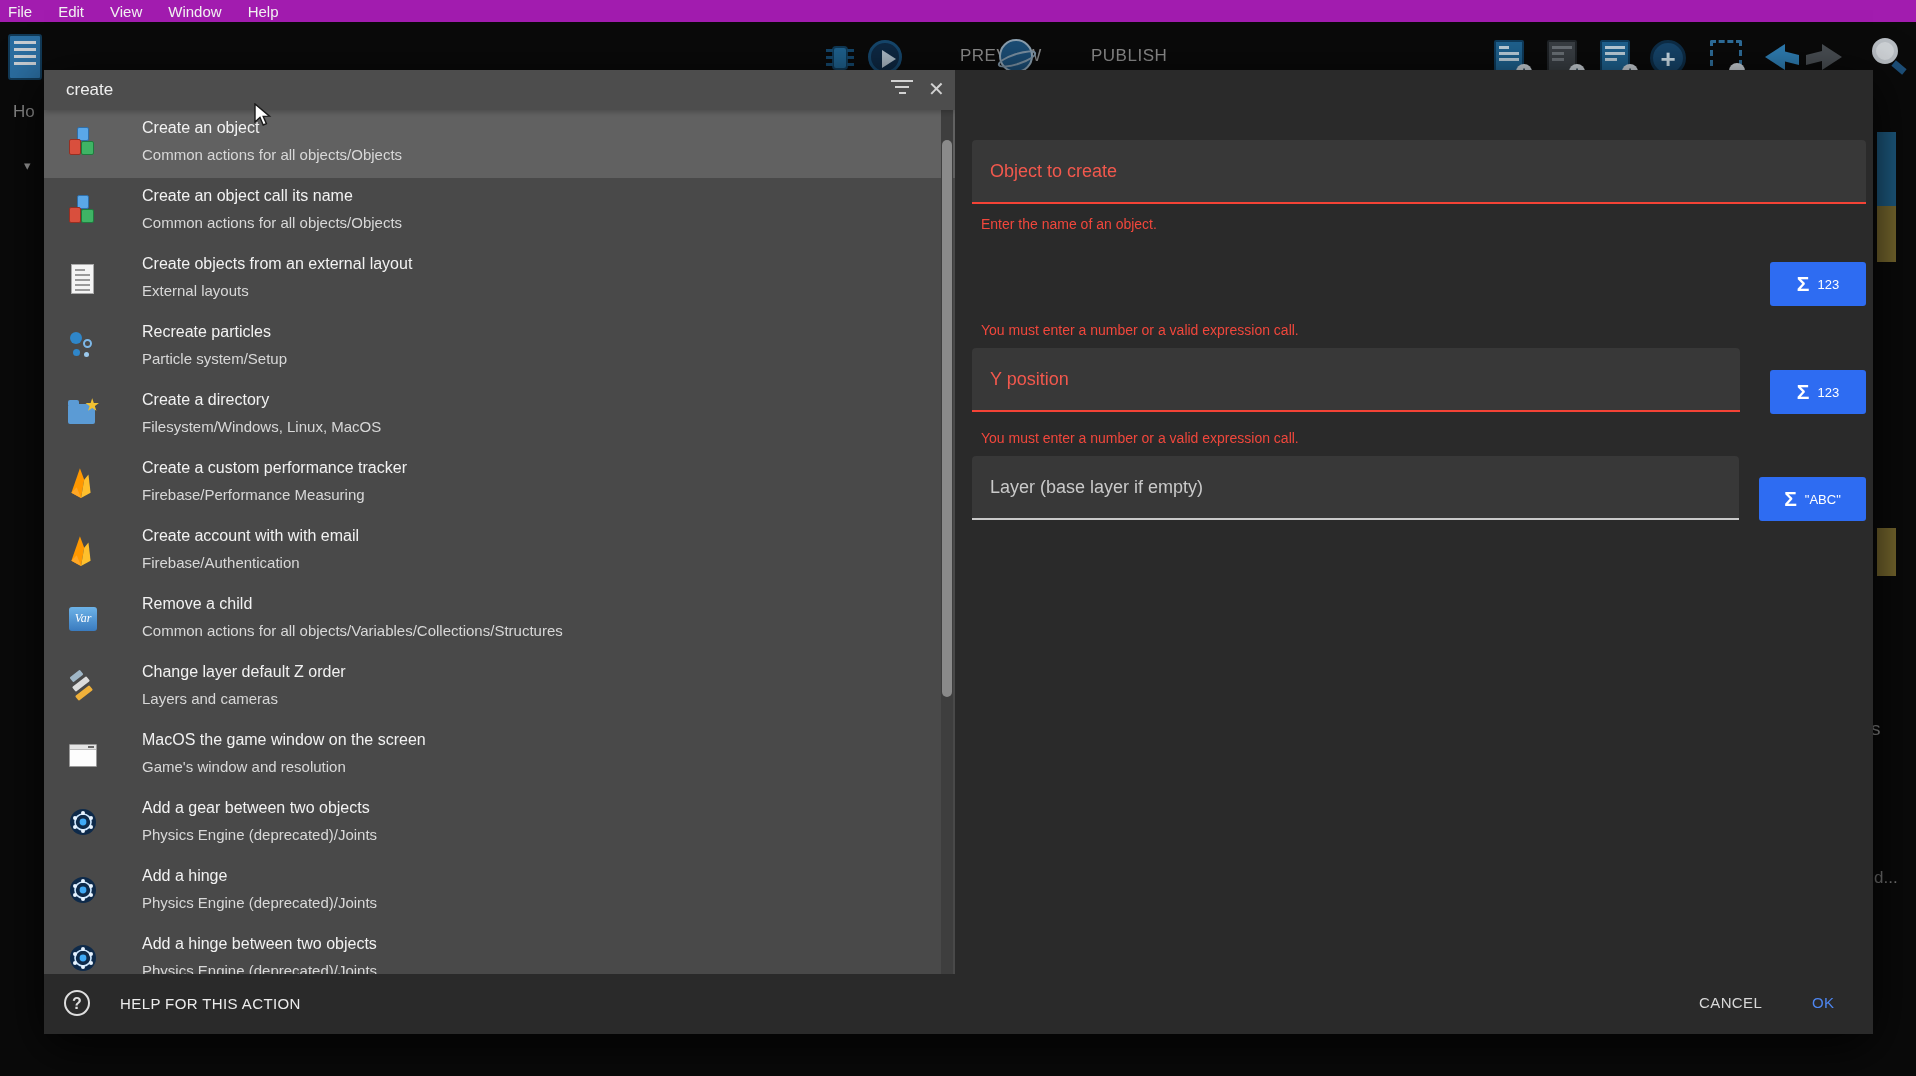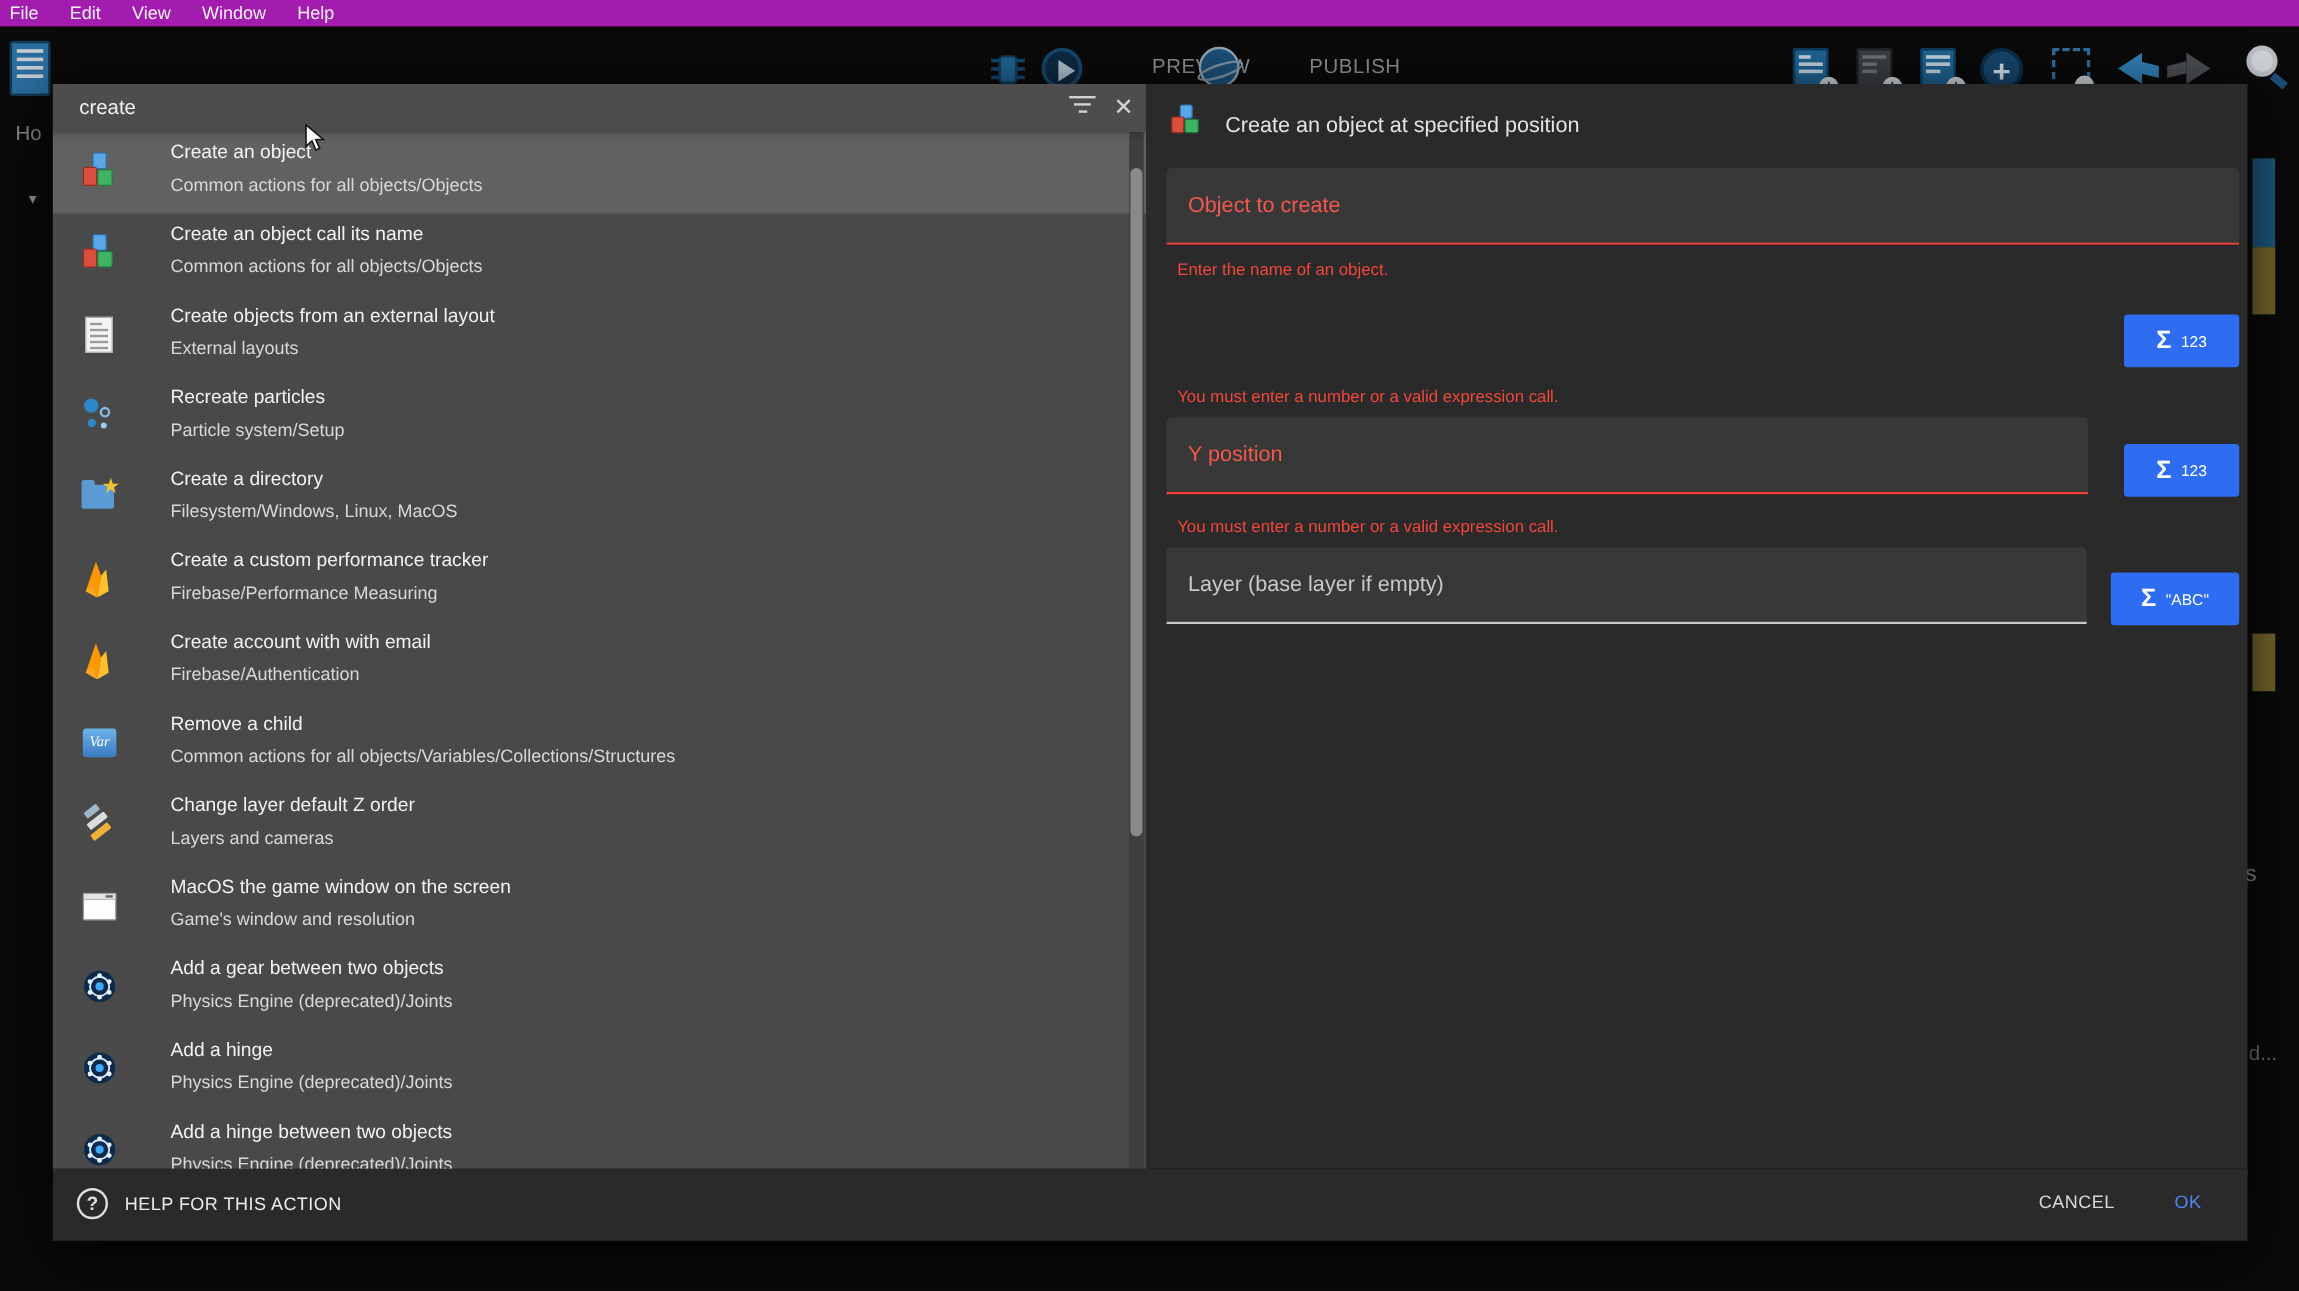--- a/index.html
+++ b/index.html
@@ -83,21 +83,21 @@
   .gray-ph{color:#c9c9c9;}
   .helper{position:absolute;color:#f1473c;font-size:14px;}
   .expr-btn{position:absolute;background:#2e6cf2;border-radius:3px;display:flex;align-items:center;justify-content:center;cursor:pointer;color:#fff;}
   .expr-btn .sg{font-size:21px;font-weight:bold;margin-right:8px;}
   .expr-btn .lb{font-size:13px;}
 
   
   .footer{position:absolute;left:0;top:904px;width:100%;height:60px;background:#2a2a2a;}
   .help-link{position:absolute;left:20px;top:16px;display:flex;align-items:center;cursor:pointer;}
   .q-ic{width:26px;height:26px;border:2px solid #dedede;border-radius:50%;color:#dedede;font-size:16px;font-weight:bold;text-align:center;line-height:24px;}
-  .help-lb{color:#ececec;font-size:15px;letter-spacing:.4px;margin-left:14px;}
+  .help-lb{color:#ececec;font-size:15px;letter-spacing:.4px;margin-left:30px;}
   .btn{position:absolute;top:20px;font-size:15px;letter-spacing:.4px;cursor:pointer;}
   .cancel{left:1655px;color:#d8d8d8;}
   .ok{left:1768px;color:#4e86f0;}
 
   .cursor{position:absolute;z-index:9;}
 </style>
 </head>
 <body>
 
 <div class="screen">
@@ -362,28 +362,20 @@
         </div>
 
       </div>
 
       <div class="sb-track">
           <div class="sb-thumb"></div>
         </div>
     </div>
 
     <div class="right-panel">
-      <div class="rp-head">
-        <span class="ic" style="position:relative;left:0;top:0">
-          <span class="cube" style="left:8px;top:1px;width:11px;height:12px;background:#5aa7e8;border:1px solid #2f6ea8"></span>
-          <span class="cube" style="left:1px;top:11px;width:11px;height:14px;background:#d94f3d;border:1px solid #962f22"></span>
-          <span class="cube" style="left:12px;top:13px;width:12px;height:12px;background:#3fb465;border:1px solid #1f7a3e"></span>
-        </span>
-        <span class="rp-title">Create an object at specified position</span>
-      </div>
 
       <div class="field err" style="left:17px;top:70px;width:894px;height:64px">
         <span class="ph red">Object to create</span>
       </div>
       <div class="helper" style="left:26px;top:146px">Enter the name of an object.</div>
 
       <div class="expr-btn" style="left:815px;top:192px;width:96px;height:44px">
         <span class="sg">Σ</span>
         <span class="lb">123</span>
       </div>

